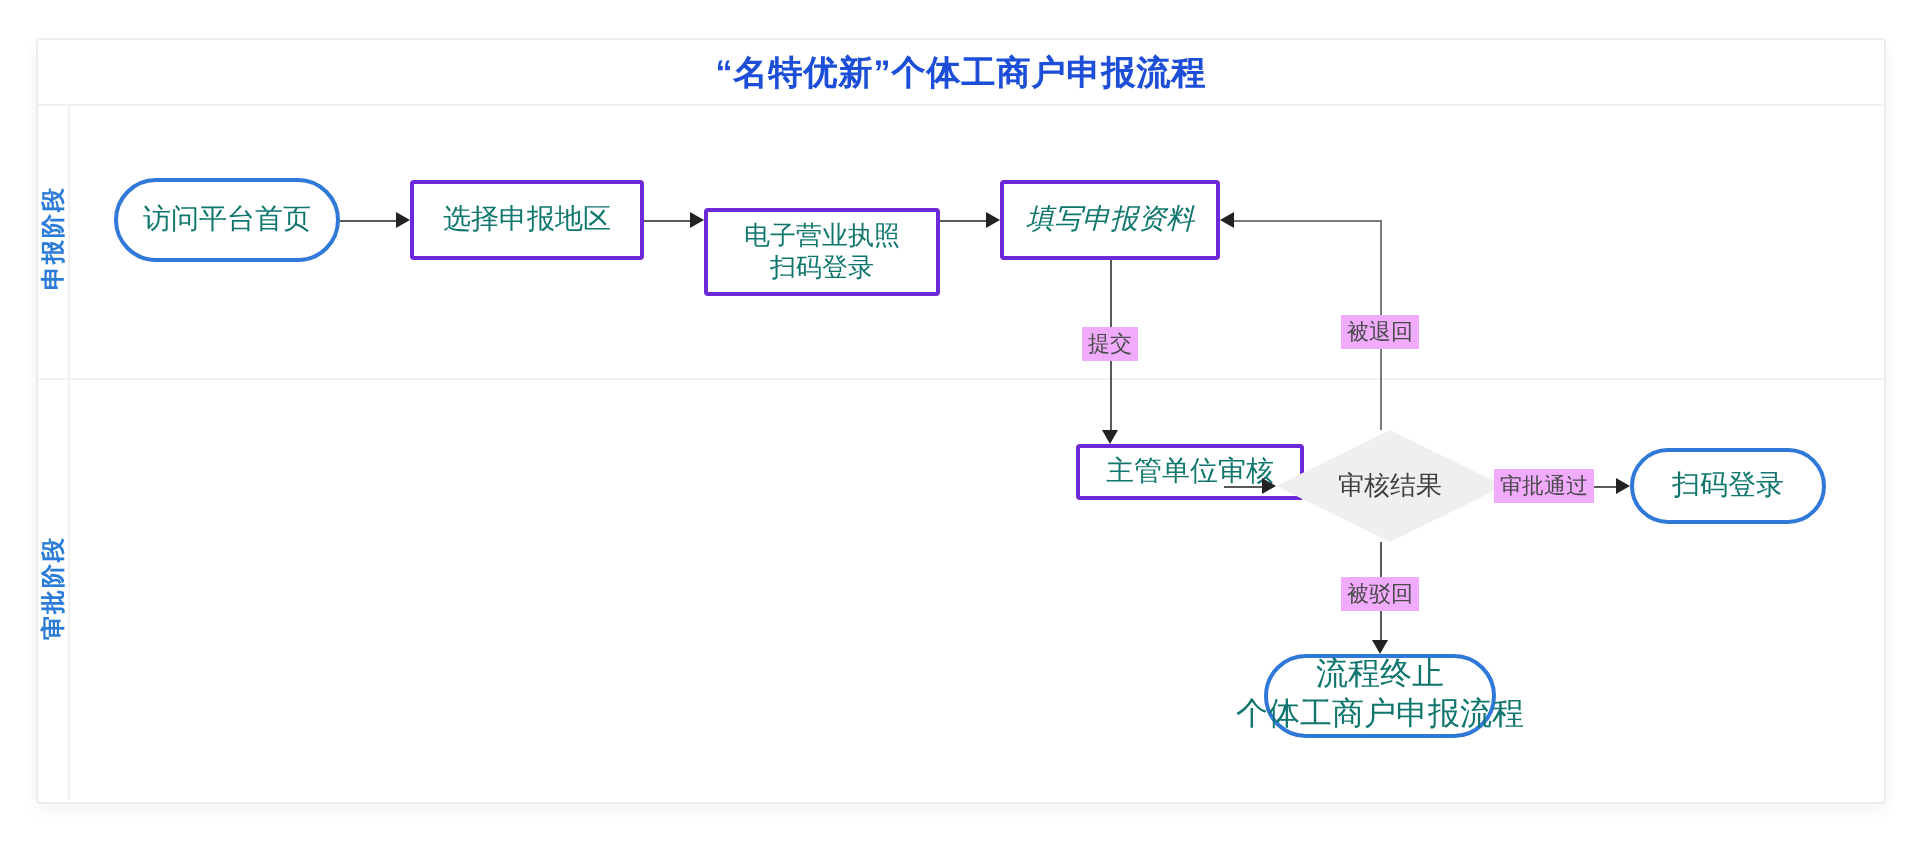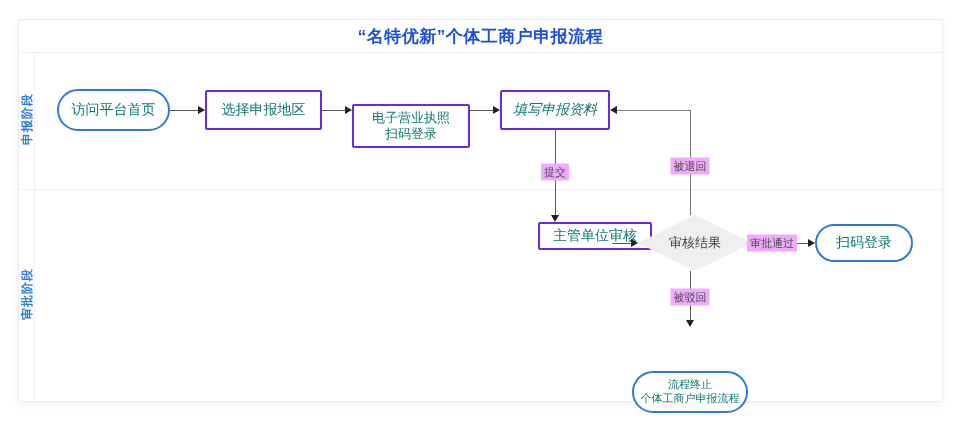--- a/index.html
+++ b/index.html
@@ -86,21 +86,21 @@
 
 <div class="node rect" style="left:522px;top:222px;width:114px;height:28px;margin-left:16px;">
   <span>主管单位审核</span>
 </div>
 <div class="diamond" style="left:638px;top:215px;width:114px;height:56px;">
   <span>审核结果</span>
 </div>
 <div class="node stadium" style="left:815px;top:224px;width:98px;height:38px;border-radius:19px;">
   <span>扫码登录</span>
 </div>
-<div class="node stadium" style="left:632px;top:327px;width:116px;height:42px;font-size:11px;border-radius:21px;margin-top:44px;">
+<div class="node stadium" style="left:632px;top:327px;width:116px;height:42px;font-size:16px;border-radius:21px;">
   <span>流程终止</span>
   <span>个体工商户申报流程</span>
 </div>
 
 <div class="h-line" style="left:170px;top:110px;width:28px;"></div>
 <div class="arr arr-right" style="left:198px;top:106px;"></div>
 
 <div class="h-line" style="left:322px;top:110px;width:23px;"></div>
 <div class="arr arr-right" style="left:345px;top:106px;"></div>
 

